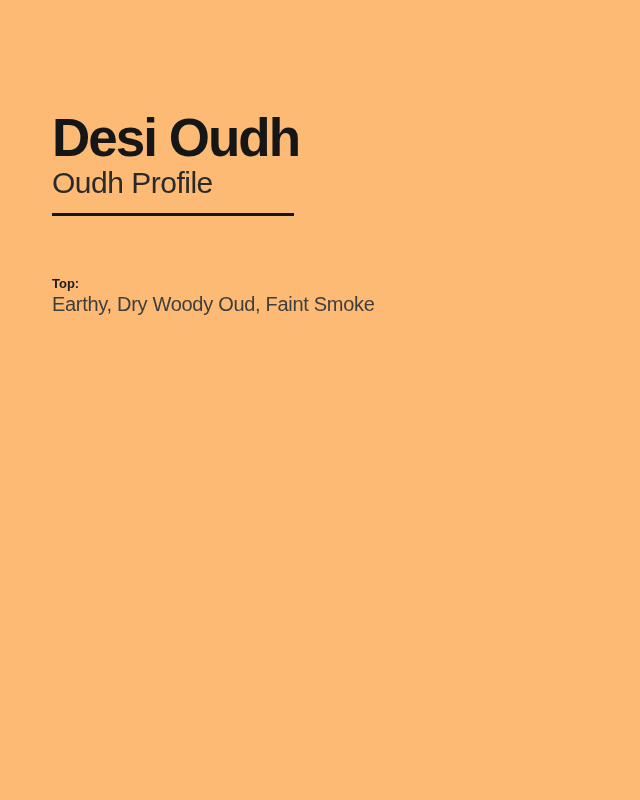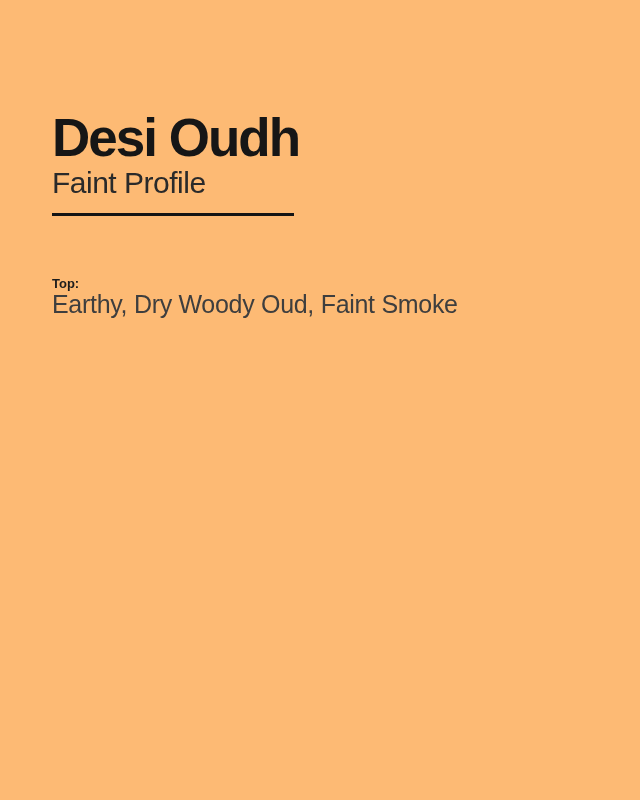--- a/index.html
+++ b/index.html
@@ -59,36 +59,36 @@
   .section.middle { top: 373px; }
   .section.base   { top: 470px; }
   .section .label {
     font-size: 13px;
     font-weight: 700;
     line-height: 21px;
     color: #1c1c1c;
     white-space: nowrap;
   }
   .section .text {
-    font-size: 25px;
+    font-size: 20px;
     font-weight: 400;
     line-height: 21px;
     letter-spacing: -0.3px;
     color: #3e3e3e;
     white-space: nowrap;
   }
 </style>
 </head>
 <body>
 
 <div class="canvas">
 
   <div class="title">Desi Oudh</div>
 
-  <div class="subtitle">Faint Profile</div>
+  <div class="subtitle">Oudh Profile</div>
 
   <div class="rule"></div>
 
   <div class="section top">
     <div class="label">Top:</div>
     <div class="text">Earthy, Dry Woody Oud, Faint Smoke</div>
   </div>
 
 
 

